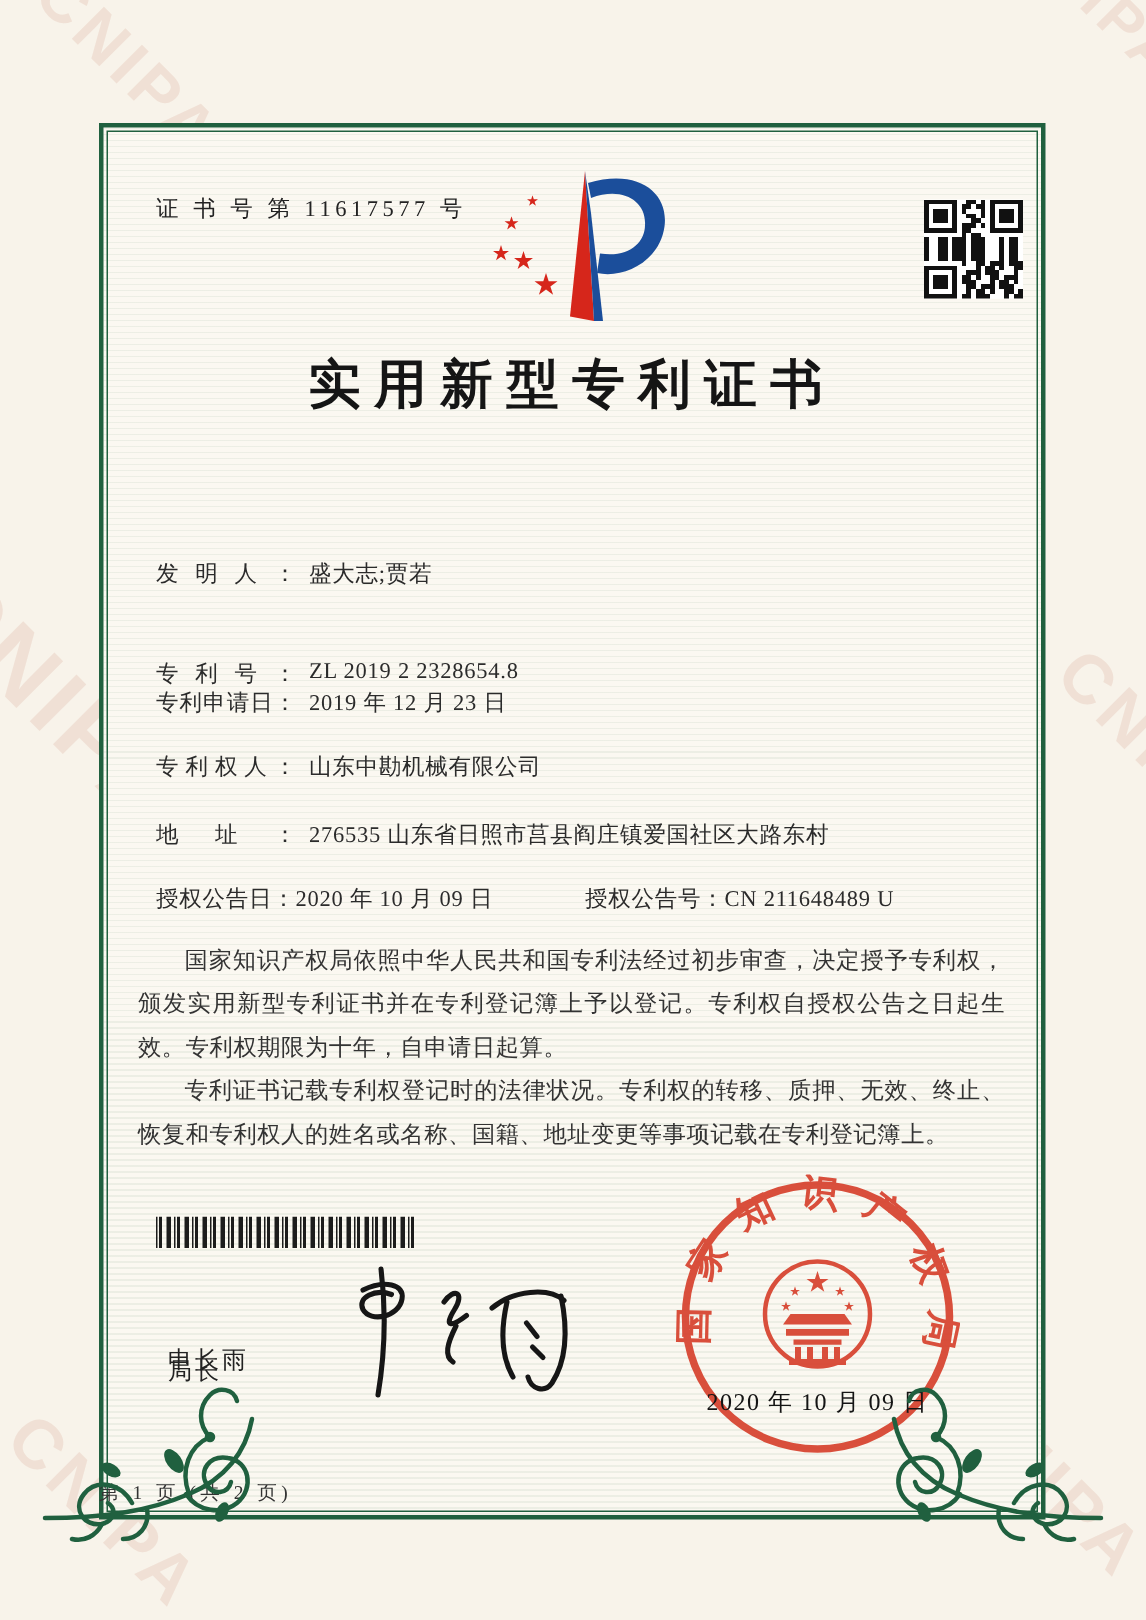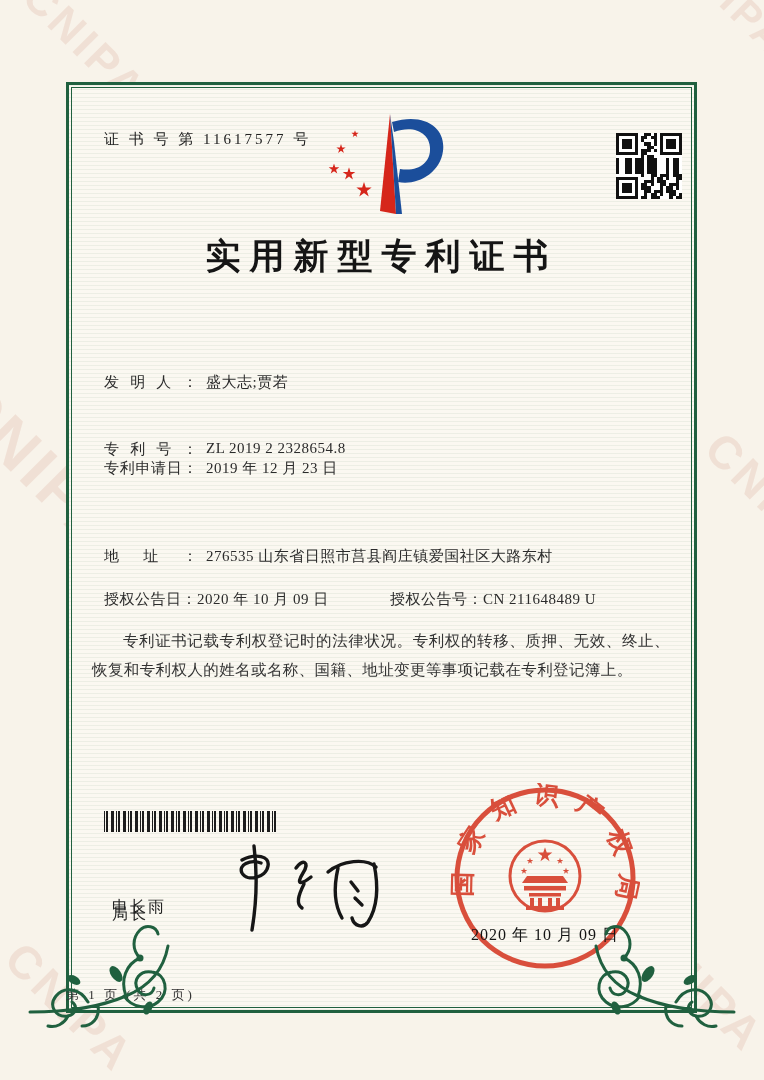--- a/index.html
+++ b/index.html
@@ -318,29 +318,33 @@
 
     <div class="abs field-row" style="top:373px">
       <span class="flabel">发明人：</span><span class="fvalue">盛大志;贾若</span>
     </div>
     <div class="abs field-row" style="top:440px">
       <span class="flabel">专利号：</span><span class="fvalue">ZL 2019 2 2328654.8</span>
     </div>
     <div class="abs field-row" style="top:459px">
       <span class="flabel">专利申请日：</span><span class="fvalue">2019 年 12 月 23 日</span>
     </div>
+    <div class="abs field-row" style="top:502px">
+      <span class="flabel">专利权人：</span><span class="fvalue">山东中勘机械有限公司</span>
+    </div>
     <div class="abs field-row" style="top:547px">
       <span class="flabel">地址：</span><span class="fvalue">276535  山东省日照市莒县阎庄镇爱国社区大路东村</span>
     </div>
     <div class="abs field-row" style="top:590px">
       <span>授权公告日：</span><span>2020 年 10 月 09 日</span>
       <span class="ann2"><span>授权公告号：</span><span>CN 211648489 U</span></span>
     </div>
 
     <div class="abs paras">
+      <p>国家知识产权局依照中华人民共和国专利法经过初步审查，决定授予专利权，颁发实用新型专利证书并在专利登记簿上予以登记。专利权自授权公告之日起生效。专利权期限为十年，自申请日起算。</p>
       <p>专利证书记载专利权登记时的法律状况。专利权的转移、质押、无效、终止、恢复和专利权人的姓名或名称、国籍、地址变更等事项记载在专利登记簿上。</p>
     </div>
 
     <div class="abs barcode"><i style="width: 1px; margin-right: 1px;"></i><i style="width: 2px; margin-right: 3px;"></i><i style="width: 3px; margin-right: 2px;"></i><i style="width: 1px; margin-right: 1px;"></i><i style="width: 2px; margin-right: 3px;"></i><i style="width: 3px; margin-right: 2px;"></i><i style="width: 1px; margin-right: 1px;"></i><i style="width: 2px; margin-right: 3px;"></i><i style="width: 3px; margin-right: 2px;"></i><i style="width: 1px; margin-right: 1px;"></i><i style="width: 2px; margin-right: 3px;"></i><i style="width: 3px; margin-right: 2px;"></i><i style="width: 1px; margin-right: 1px;"></i><i style="width: 2px; margin-right: 3px;"></i><i style="width: 3px; margin-right: 2px;"></i><i style="width: 1px; margin-right: 1px;"></i><i style="width: 2px; margin-right: 3px;"></i><i style="width: 3px; margin-right: 2px;"></i><i style="width: 1px; margin-right: 1px;"></i><i style="width: 2px; margin-right: 3px;"></i><i style="width: 3px; margin-right: 2px;"></i><i style="width: 1px; margin-right: 1px;"></i><i style="width: 2px; margin-right: 3px;"></i><i style="width: 3px; margin-right: 2px;"></i><i style="width: 1px; margin-right: 1px;"></i><i style="width: 2px; margin-right: 3px;"></i><i style="width: 3px; margin-right: 2px;"></i><i style="width: 1px; margin-right: 1px;"></i><i style="width: 2px; margin-right: 3px;"></i><i style="width: 3px; margin-right: 2px;"></i><i style="width: 1px; margin-right: 1px;"></i><i style="width: 2px; margin-right: 3px;"></i><i style="width: 3px; margin-right: 2px;"></i><i style="width: 1px; margin-right: 1px;"></i><i style="width: 2px; margin-right: 3px;"></i><i style="width: 3px; margin-right: 2px;"></i><i style="width: 1px; margin-right: 1px;"></i><i style="width: 2px; margin-right: 3px;"></i><i style="width: 3px; margin-right: 2px;"></i><i style="width: 1px; margin-right: 1px;"></i><i style="width: 2px; margin-right: 3px;"></i><i style="width: 3px; margin-right: 2px;"></i><i style="width: 1px; margin-right: 1px;"></i><i style="width: 2px; margin-right: 3px;"></i></div>
 
     <div class="abs signer" style="top:904px">局长</div>
     <div class="abs signer" style="top:897px">申长雨</div>
 
     <div class="abs sig">
       <svg viewBox="0 0 186 96" width="186" height="96">

